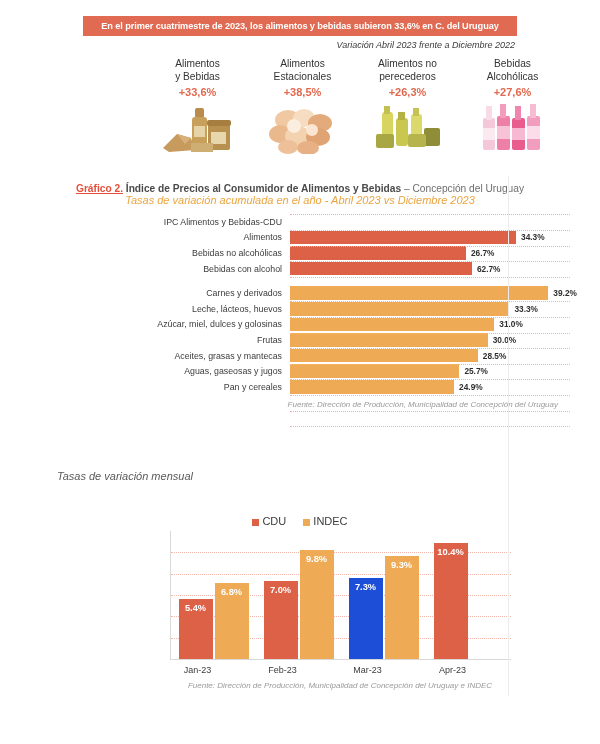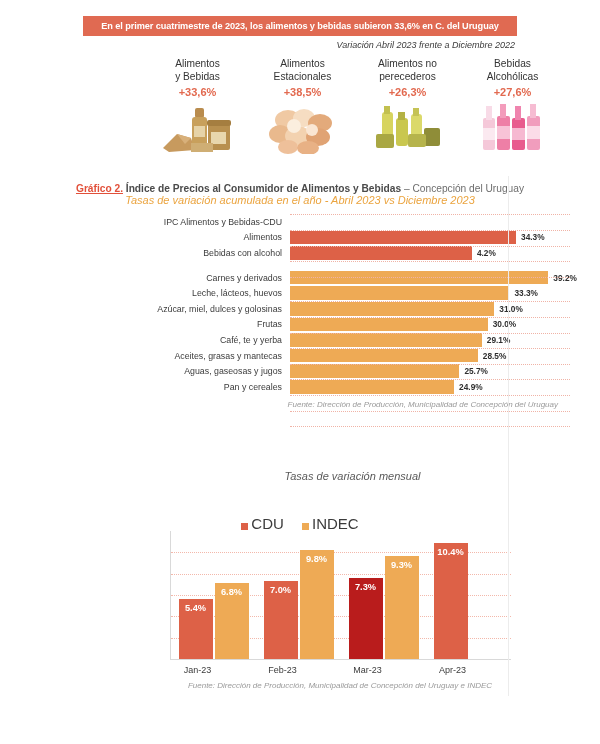--- a/index.html
+++ b/index.html
@@ -73,21 +73,21 @@
   .hsep{height:9px;}
   .source{
     font-size:8px;font-style:italic;color:#9a9a9a;text-align:right;
     padding-right:22px;
   }
 
   
   .cchart{position:absolute;left:60px;top:515px;width:500px;height:175px;}
   .legend{
     position:absolute;top:0;left:0;width:480px;text-align:center;
-    font-size:15px;color:#3b3b3b;
+    font-size:11px;color:#3b3b3b;
   }
   .legend span.sw{display:inline-block;width:7px;height:7px;margin-right:3px;vertical-align:-1px;}
   .legend .li{margin:0 7px;}
   .plot{
     position:absolute;left:110px;top:16px;width:340px;height:128px;
     border-left:1px solid #d9d9d9;border-bottom:1px solid #d9d9d9;
   }
   .gl{position:absolute;left:0;width:100%;border-top:1px dotted #f3b8ab;}
   .bars{position:absolute;left:0;bottom:0;width:100%;height:100%;display:flex;align-items:flex-end;}
   .grp{flex:1;display:flex;align-items:flex-end;justify-content:center;gap:0px;height:100%;}
@@ -227,24 +227,31 @@
           <div class="hlabel">IPC Alimentos y Bebidas-CDU</div>
         </div>
         <div class="hrow">
           <div class="hlabel">Alimentos</div>
           <div class="htrack">
             <div class="hbar" style="width: 77.9545%; background: rgb(221, 97, 71);"></div>
             <div class="hval" style="left: calc(77.9545% + 5px);">34.3%</div>
           </div>
         </div>
         <div class="hrow">
+          <div class="hlabel">Bebidas no alcohólicas</div>
+          <div class="htrack">
+            <div class="hbar" style="width: 60.6818%; background: rgb(221, 97, 71);"></div>
+            <div class="hval" style="left: calc(60.6818% + 5px);">26.7%</div>
+          </div>
+        </div>
+        <div class="hrow">
           <div class="hlabel">Bebidas con alcohol</div>
           <div class="htrack">
             <div class="hbar" style="width: 62.7273%; background: rgb(221, 97, 71);"></div>
-            <div class="hval" style="left: calc(62.7273% + 5px);">4.2%</div>
+            <div class="hval" style="left: calc(62.7273% + 5px);">62.7%</div>
           </div>
         </div>
         <div class="hsep"></div>
         <div class="hrow">
           <div class="hlabel">Carnes y derivados</div>
           <div class="htrack">
             <div class="hbar" style="width: 89.0909%; background: rgb(238, 170, 85);"></div>
             <div class="hval" style="left: calc(89.0909% + 5px);">39.2%</div>
           </div>
         </div>
@@ -260,27 +267,20 @@
           <div class="htrack">
             <div class="hbar" style="width: 70.4545%; background: rgb(238, 170, 85);"></div>
             <div class="hval" style="left: calc(70.4545% + 5px);">31.0%</div>
           </div>
         </div>
         <div class="hrow">
           <div class="hlabel">Frutas</div>
           <div class="htrack">
             <div class="hbar" style="width: 68.1818%; background: rgb(238, 170, 85);"></div>
             <div class="hval" style="left: calc(68.1818% + 5px);">30.0%</div>
-          </div>
-        </div>
-        <div class="hrow">
-          <div class="hlabel">Café, te y yerba</div>
-          <div class="htrack">
-            <div class="hbar" style="width: 66.1364%; background: rgb(238, 170, 85);"></div>
-            <div class="hval" style="left: calc(66.1364% + 5px);">29.1%</div>
           </div>
         </div>
         <div class="hrow">
           <div class="hlabel">Aceites, grasas y mantecas</div>
           <div class="htrack">
             <div class="hbar" style="width: 64.7727%; background: rgb(238, 170, 85);"></div>
             <div class="hval" style="left: calc(64.7727% + 5px);">28.5%</div>
           </div>
         </div>
         <div class="hrow">
@@ -309,21 +309,21 @@
       <div class="hgrid" style="top: 132.5px;"></div>
       <div class="hgrid" style="top: 148.5px;"></div>
       <div class="hgrid" style="top: 163.5px;"></div>
       <div class="hgrid" style="top: 179.5px;"></div>
       <div class="hgrid" style="top: 195.5px;"></div>
       <div class="hgrid" style="top: 210.5px;"></div>
       <div class="hgrid" style="top: -1.5px;"></div>
     </div>
 
   <div class="sec" style="top:470px;">
-    <div class="sec-sub" style="color:#5a5a5a;text-align:center;padding-left:105px;">Tasas de variación mensual</div>
+    <div class="sec-sub" style="color:#5a5a5a;text-align:left;padding-left:57px;">Tasas de variación mensual</div>
   </div>
 
   <div class="cchart">
     <div class="legend">
       <span class="li"><span class="sw" style="background:#dd6147"></span><span>CDU</span></span>
       <span class="li"><span class="sw" style="background:#eeaa55"></span><span>INDEC</span></span>
     </div>
     <div class="plot">
       <div id="gridlines">
           <div class="gl" style="top: 21.3333px;"></div>
@@ -343,21 +343,21 @@
           </div>
           <div class="grp">
             <div class="col" style="height: 77.913px; background: rgb(221, 97, 71);">
               <div class="cval">7.0%</div>
             </div>
             <div class="col" style="height: 109.078px; background: rgb(238, 170, 85);">
               <div class="cval">9.8%</div>
             </div>
           </div>
           <div class="grp">
-            <div class="col" style="height: 81.2522px; background: #b91c1c;">
+            <div class="col" style="height: 81.2522px; background: #1d4ed8;">
               <div class="cval">7.3%</div>
             </div>
             <div class="col" style="height: 103.513px; background: rgb(238, 170, 85);">
               <div class="cval">9.3%</div>
             </div>
           </div>
           <div class="grp">
             <div class="col" style="height: 115.757px; background: rgb(221, 97, 71);">
               <div class="cval">10.4%</div>
             </div>

